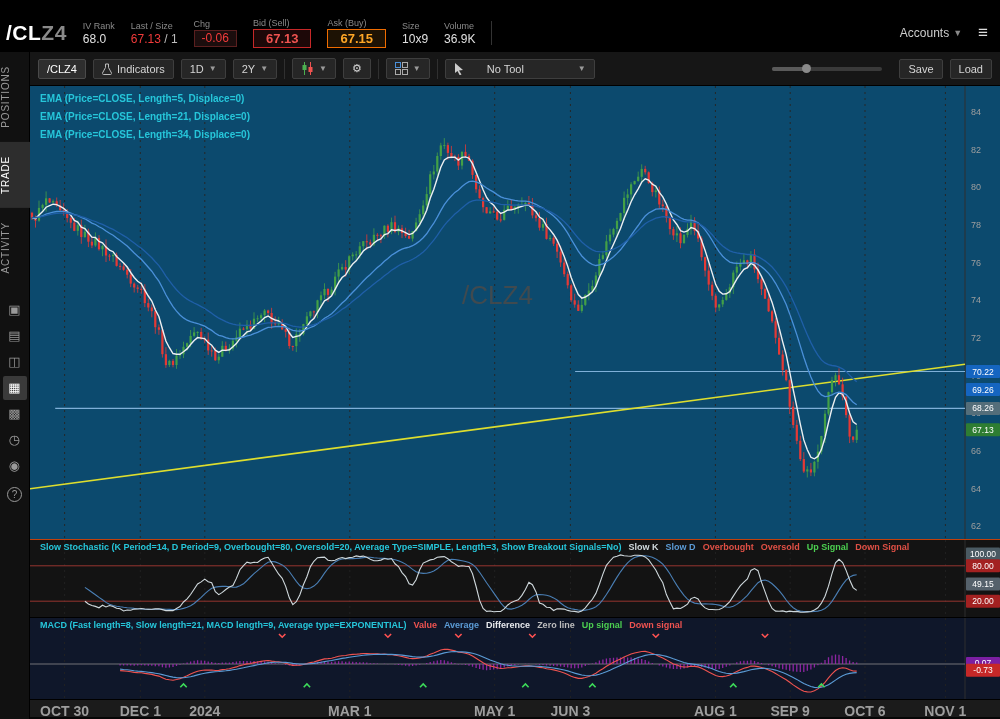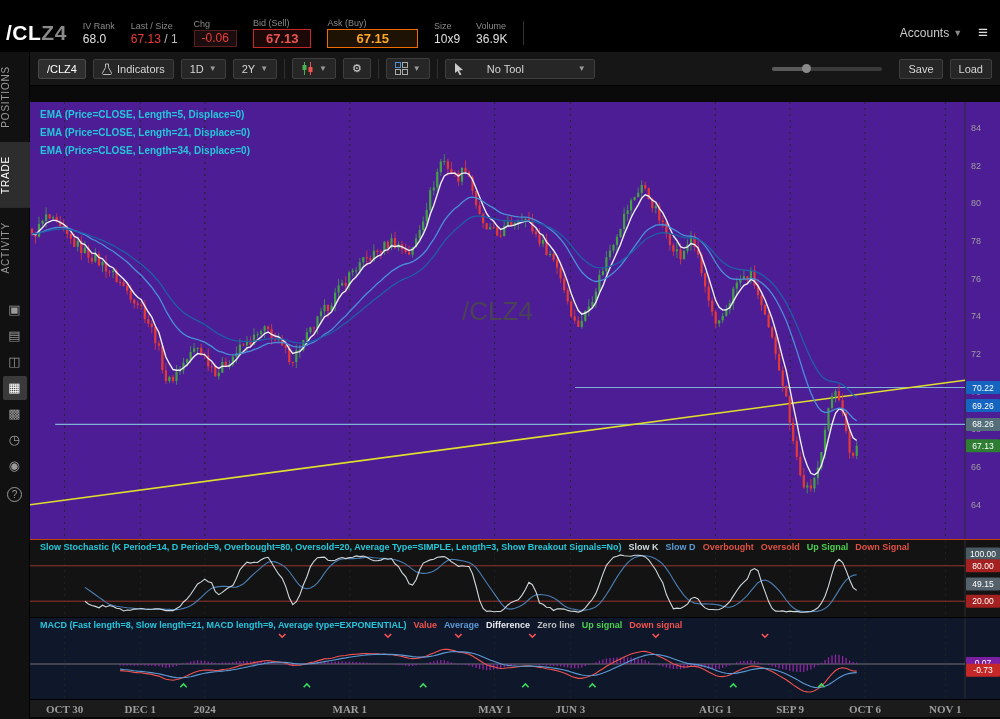--- a/index.html
+++ b/index.html
@@ -13,21 +13,21 @@
        display:flex;align-items:center;}
   .sym{margin-left:6px;font-size:21px;font-weight:bold;color:#fff;letter-spacing:.5px;}
   .sym .sfx{color:#8a8a8a;font-weight:bold;}
   .hf{display:flex;flex-direction:column;margin-left:16px;align-items:flex-start;}
   .hf .lbl{font-size:9px;color:#8a8a8a;line-height:11px;white-space:nowrap;}
   .hf .val{font-size:12px;color:#e0e0e0;line-height:14px;white-space:nowrap;}
   .red{color:#f23b3b !important;}
   .dim{color:#bdbdbd;}
   .chgbox{border:1px solid #5a1f1f;background:#1b0d0d;color:#f23b3b;padding:0 7px;font-size:12px;line-height:15px;}
   .bidbox{border:1px solid #c62828;background:#1d0808;color:#ef5350;padding:1px 12px;font-size:13px;font-weight:bold;line-height:15px;}
-  .askbox{border:1px solid #ef6c00;background:#1d1204;color:#ffa726;padding:1px 28px;font-size:13px;font-weight:bold;line-height:15px;}
+  .askbox{border:1px solid #ef6c00;background:#1d1204;color:#ffa726;padding:1px 12px;font-size:13px;font-weight:bold;line-height:15px;}
   .hdiv{width:1px;height:24px;background:#333;margin-left:16px;}
   .desc{margin-left:14px;font-size:13px;color:#ececec;white-space:nowrap;}
   .hright{margin-left:auto;display:flex;align-items:center;}
   .accounts{font-size:12px;color:#ccc;}
   .caret{color:#888;font-size:9px;margin-left:4px;}
   .burger{color:#ddd;font-size:17px;margin:0 12px 0 16px;}
 
   
   #sidebar{position:absolute;left:0;top:38px;width:30px;height:681px;background:#111;
            border-right:1px solid #000;display:flex;flex-direction:column;align-items:center;}
@@ -47,33 +47,33 @@
         font-size:11px;padding:3px 8px;display:flex;align-items:center;gap:5px;white-space:nowrap;}
   .symtab{background:#2e2e2e;border:1px solid #4a4a4a;color:#fff;}
   .dcaret{color:#9a9a9a;font-size:8px;}
   .tsep{width:1px;height:20px;background:#303030;}
   .tspacer{flex:1;}
   .zoomtrack{width:110px;height:4px;background:#3a3a3a;border-radius:2px;position:relative;margin-right:10px;}
   .zoomfill{position:absolute;left:0;top:0;height:4px;width:34px;background:#5a5a5a;border-radius:2px;}
   .zoomhandle{position:absolute;left:30px;top:-3px;width:9px;height:9px;background:#8a8a8a;border-radius:50%;}
 
   
-  #chartwrap{position:absolute;left:30px;top:88px;width:970px;height:453px;background:#4c1d95;}
+  #chartwrap{position:absolute;left:30px;top:72px;width:970px;height:453px;background:#0c4a6e;}
   #studies{position:absolute;left:10px;top:4px;z-index:3;}
   .study{font-size:10px;font-weight:bold;color:#26c6da;line-height:18px;white-space:nowrap;}
   #stochwrap{position:absolute;left:30px;top:525px;width:970px;height:78px;background:#131313;border-top:1px solid #c2410c;}
   #macdwrap{position:absolute;left:30px;top:603px;width:970px;height:82px;background:#0f172a;border-top:1px solid #000;}
   .panel-label{position:absolute;left:10px;top:2px;z-index:3;font-size:9px;white-space:nowrap;}
   .panel-label .main{color:#26c6da;font-weight:bold;}
   .panel-label .leg{margin-left:7px;font-weight:bold;}
   .psvg{position:absolute;left:0;top:0;}
 
   
   #timeaxis{position:absolute;left:30px;top:685px;width:970px;height:18px;background:#1b1b1b;border-top:1px solid #000;}
-  .tlabel{position:absolute;top:3px;transform:translateX(-50%);font-size:11px;font-weight:bold;color:#9e9e9e;white-space:nowrap;font-family:Liberation Serif, serif;}
+  .tlabel{position:absolute;top:3px;transform:translateX(-50%);font-size:14px;font-weight:bold;color:#9e9e9e;white-space:nowrap;}
   #bottomstrip{position:absolute;left:30px;top:703px;width:970px;height:16px;background:#060606;}
 </style>
 </head>
 <body>
 
 <div id="app">
 
   <div id="hdr">
     <div class="sym"><span>/CL</span><span class="sfx">Z4</span></div>
     <div class="hf">

